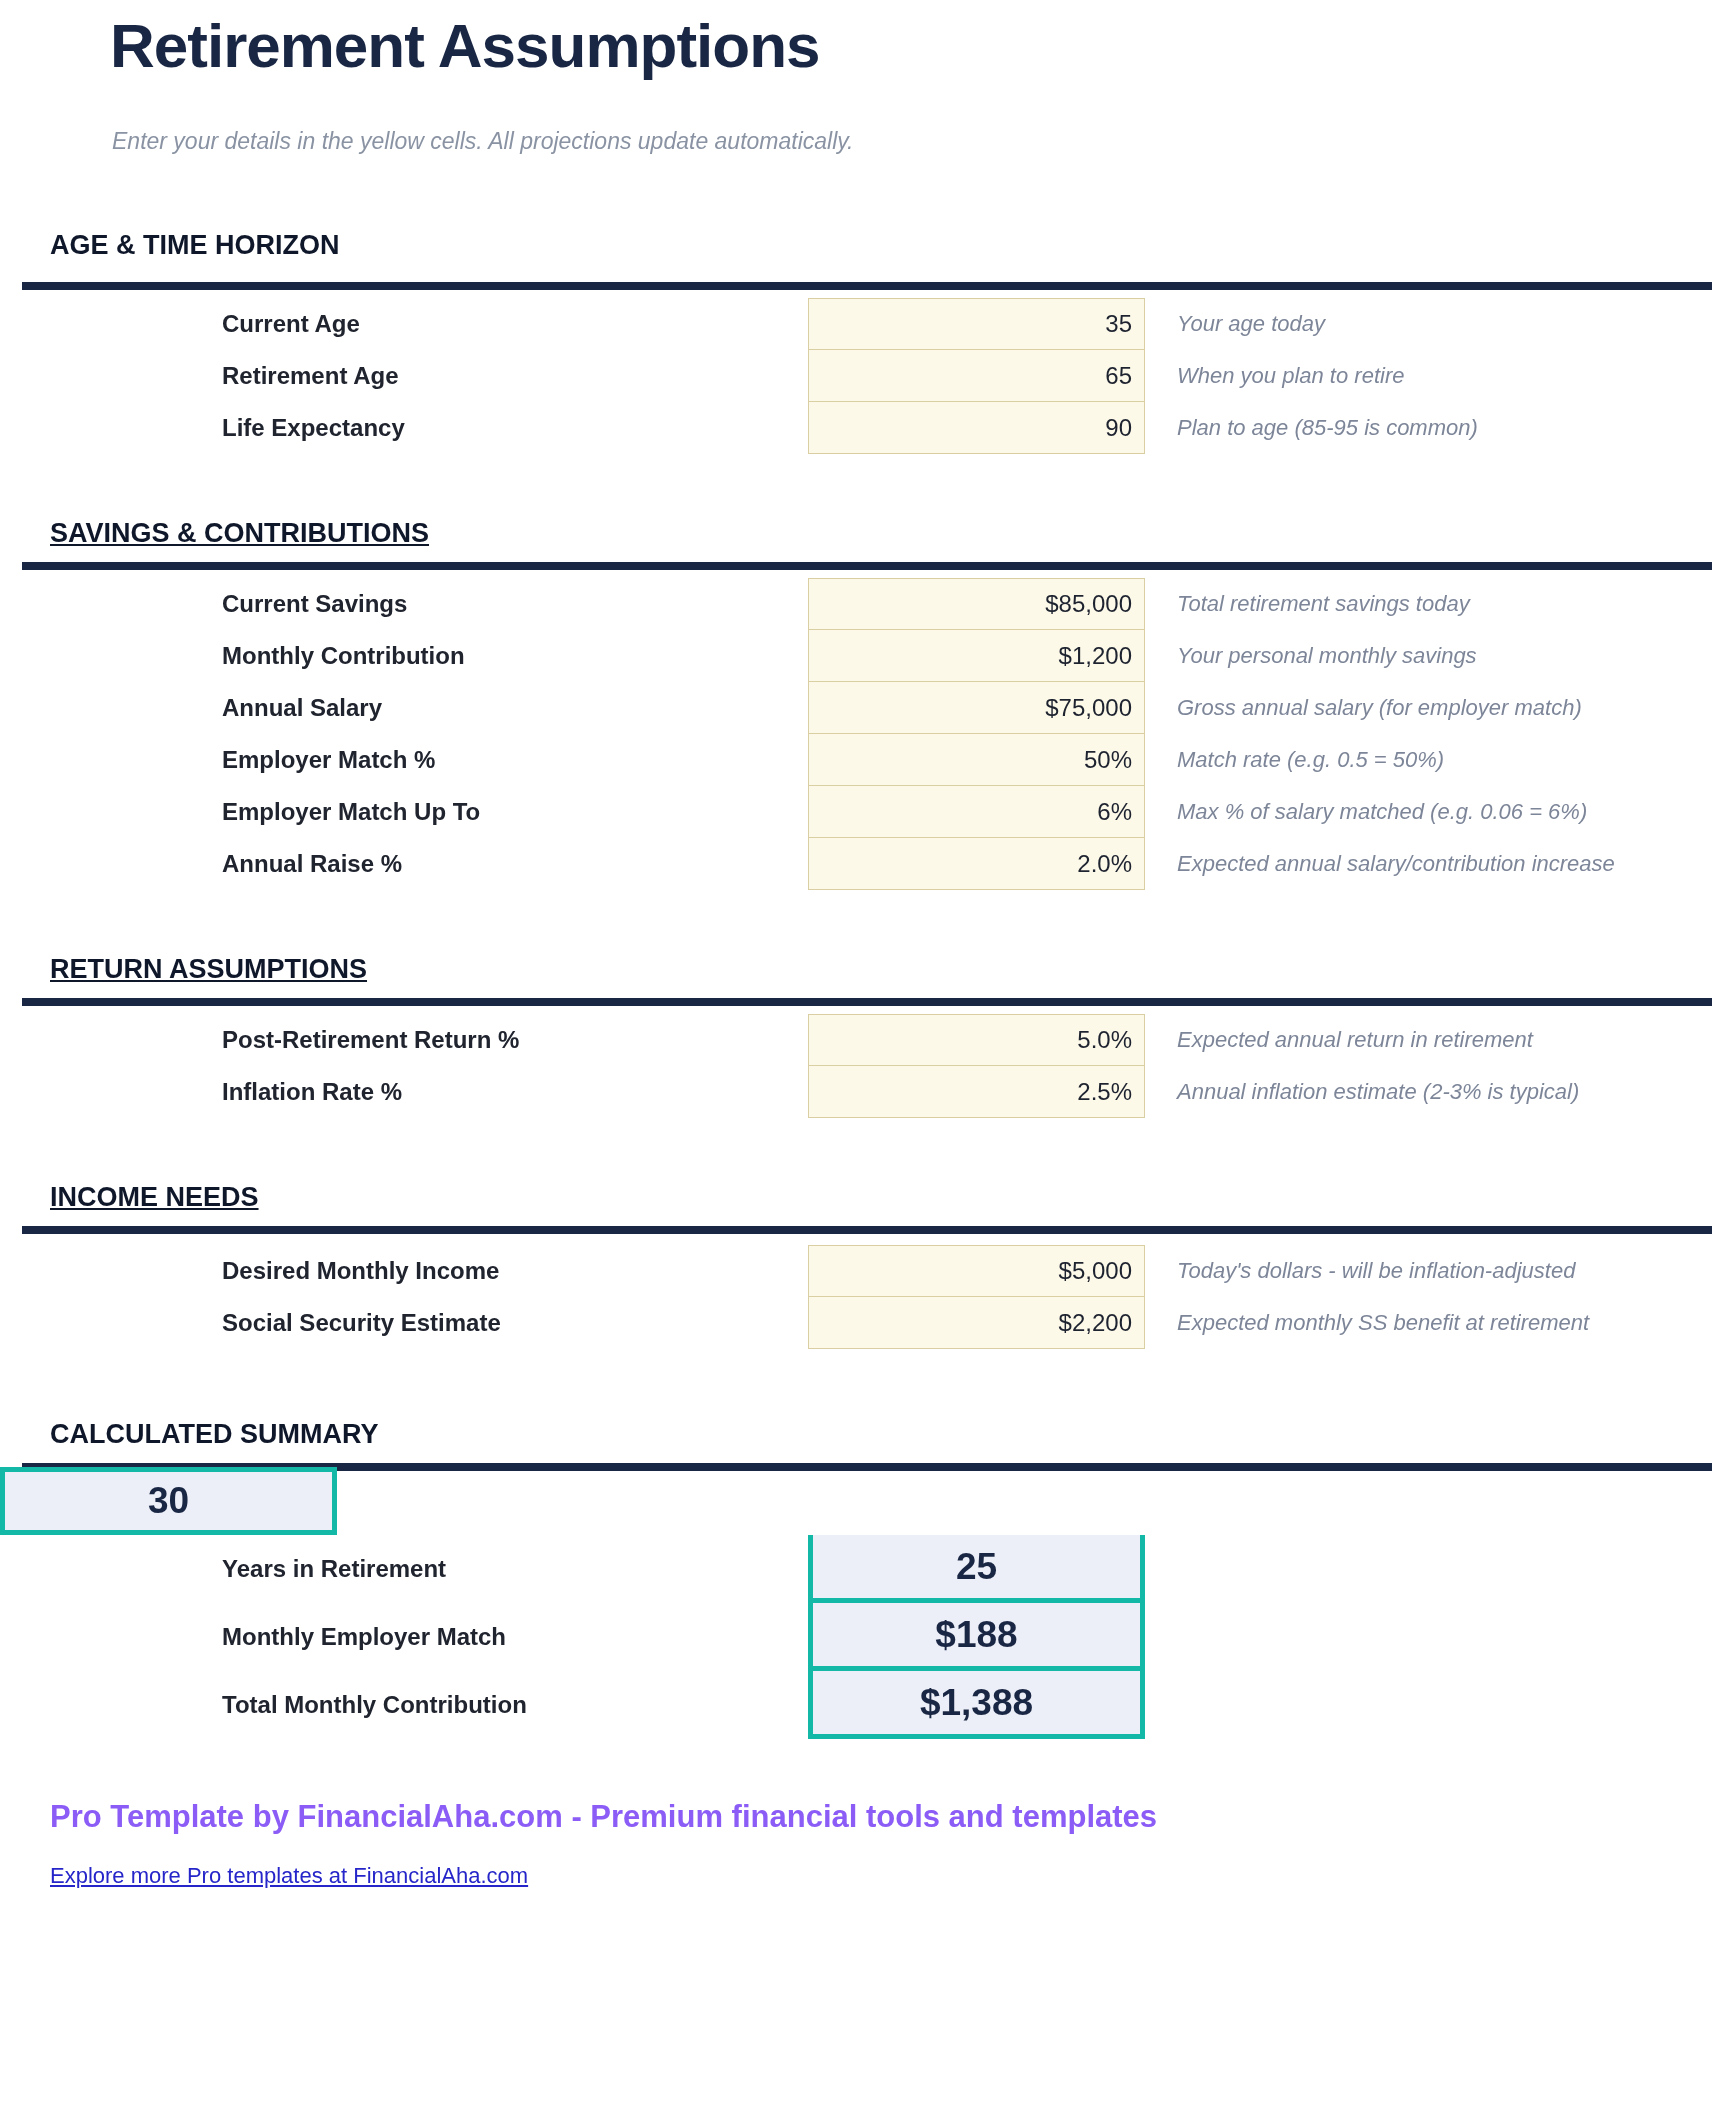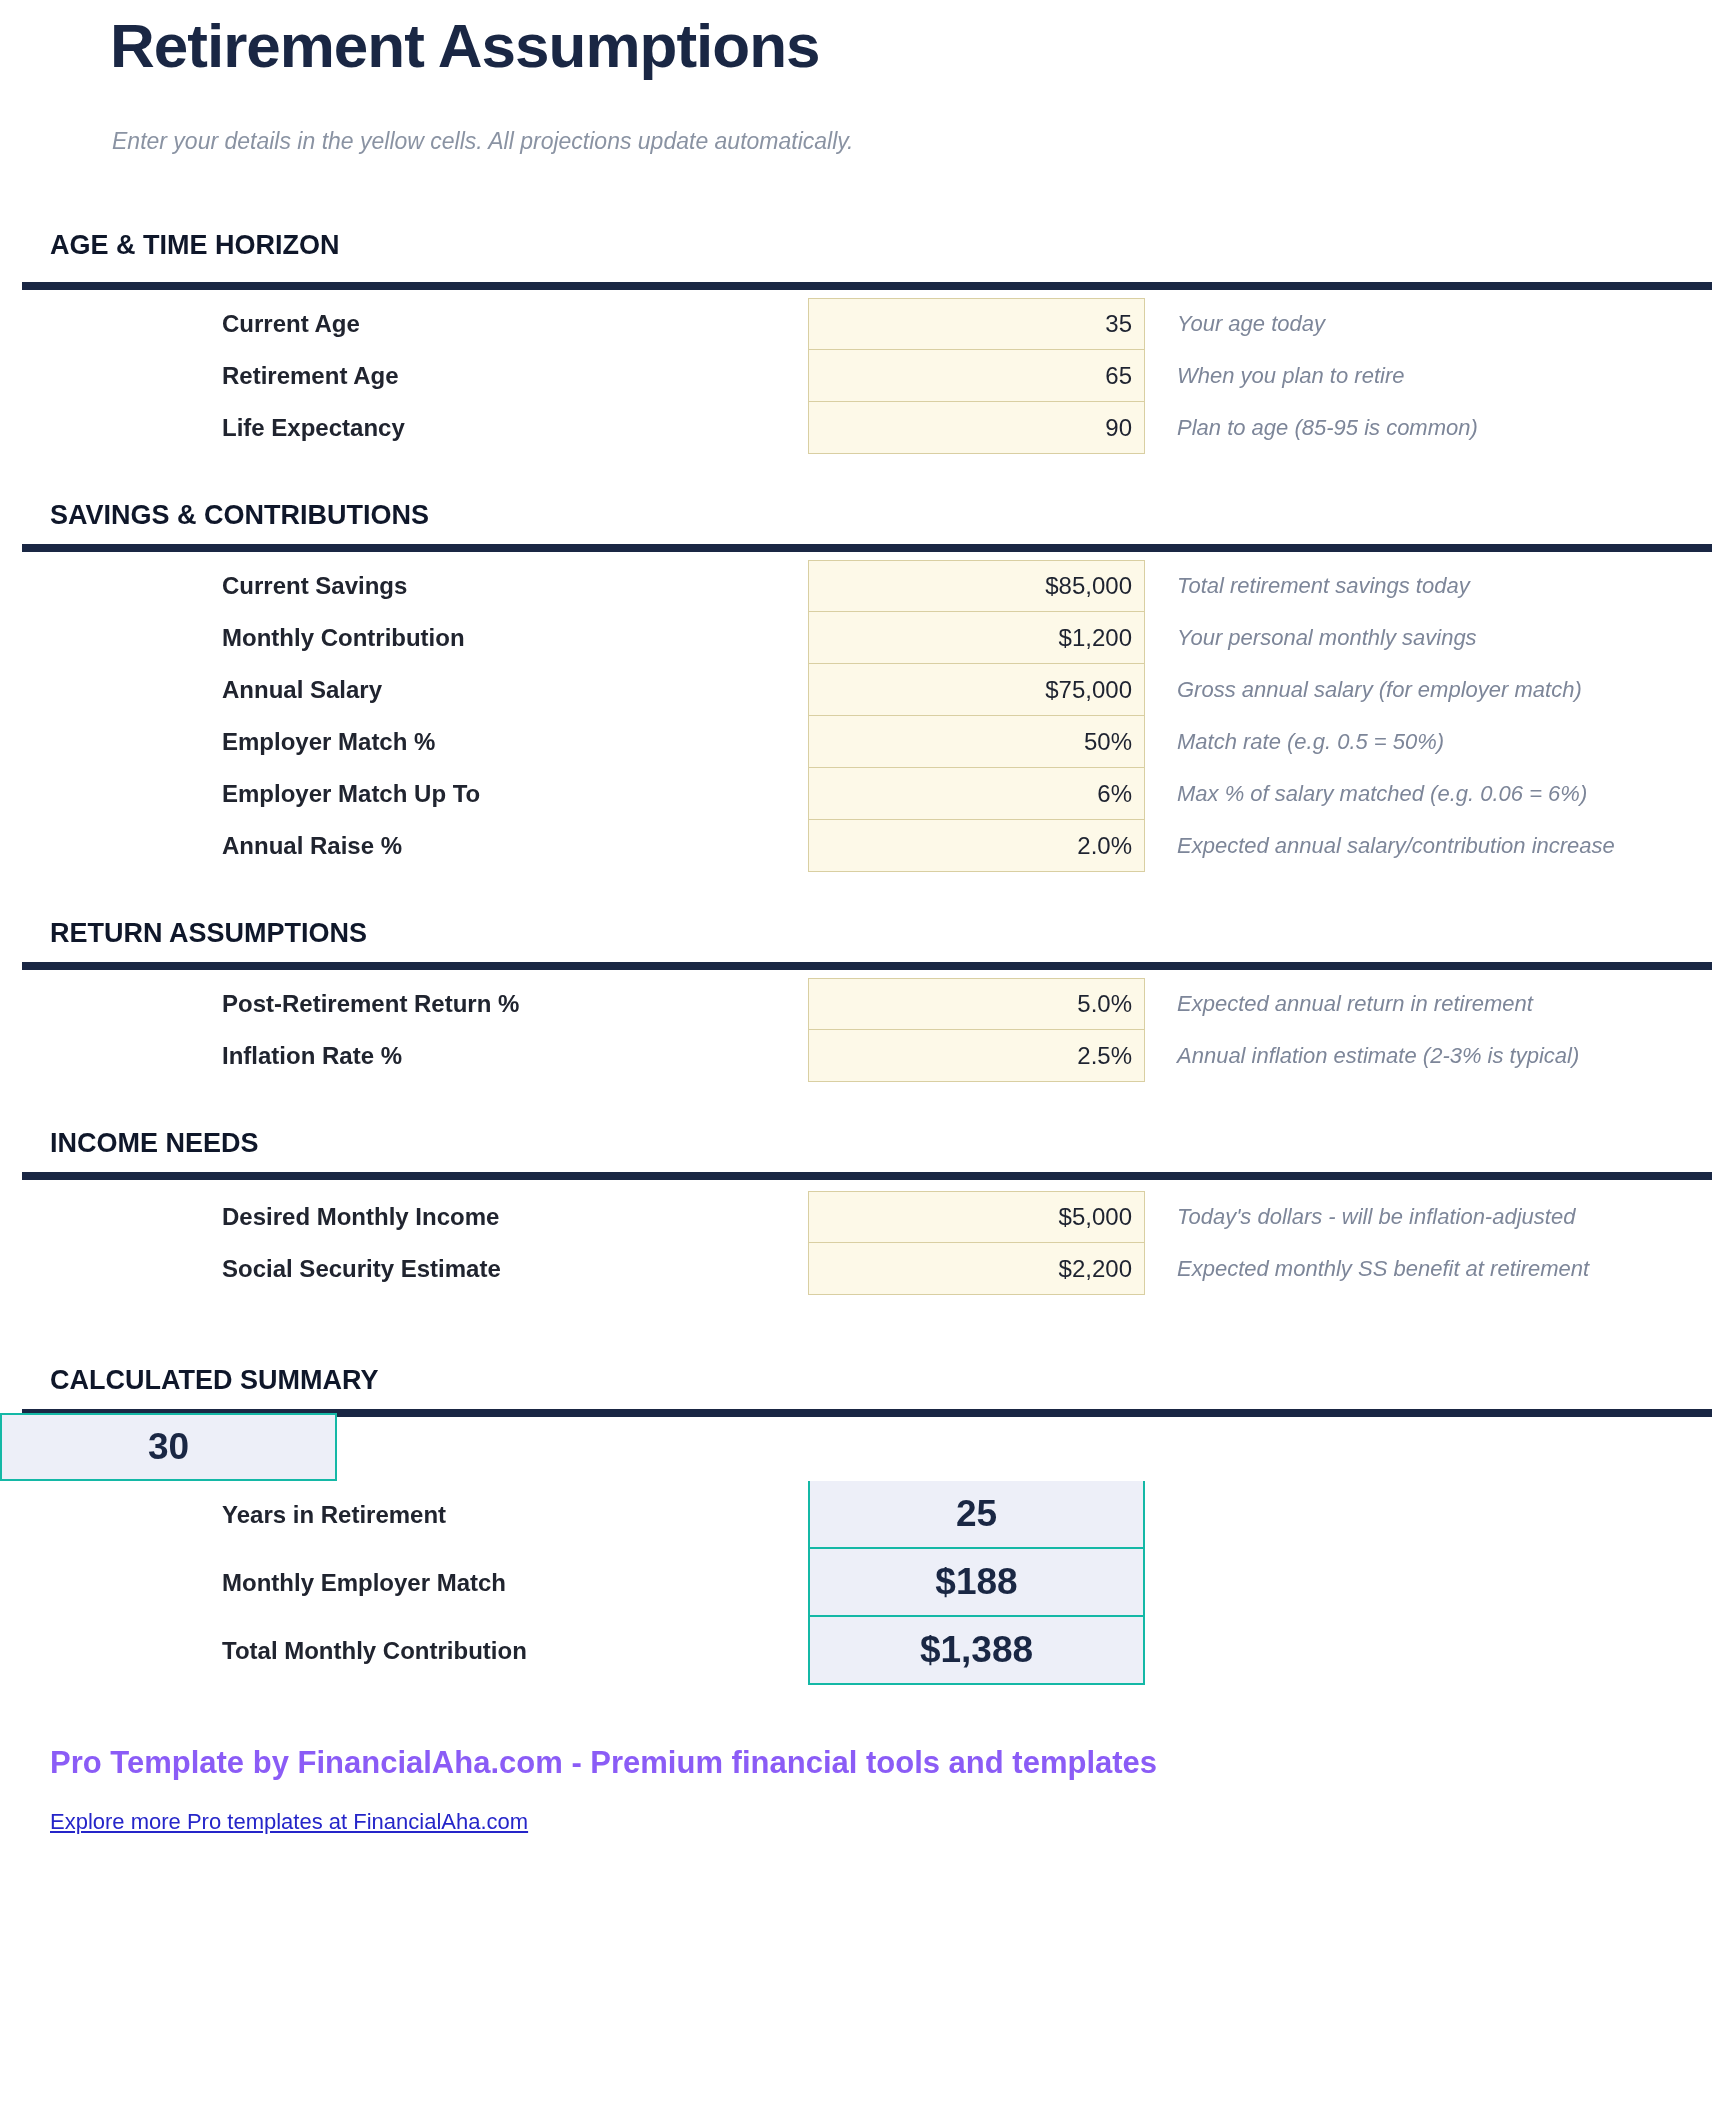--- a/index.html
+++ b/index.html
@@ -33,21 +33,21 @@
   
   .section-header {
     margin-left: 50px;
     font-size: 27px;
     font-weight: bold;
     color: #0f172a;
     letter-spacing: 0px;
     line-height: 32px;
   }
   .mt-first   { margin-top: 74px; }
-  .mt-section { margin-top: 45px; }
+  .mt-section { margin-top: 63px; text-decoration: underline; }
   .mt-summary { margin-top: 69px; }
   .rule {
     height: 8px;
     background: #1a2744;
     margin: 13px 8px 0 22px;
   }
   .rule-first { margin-top: 21px; }
 
   .rows { margin-top: 8px; }
   .rows-income { margin-top: 11px; }
@@ -84,21 +84,21 @@
     font-size: 22px;
     font-style: italic;
     color: #7d8699;
     line-height: 1.35;
   }
 
   
   .cell-summary {
     height: 68px;
     background: #edeff8;
-    border: 2px solid #14b8a6;
+    border: 5px solid #14b8a6;
     justify-content: center;
     padding-right: 0;
     font-size: 37px;
     font-weight: bold;
     color: #1a2744;
   }
 
   
   .footer-credit {
     margin: 60px 0 0 50px;

